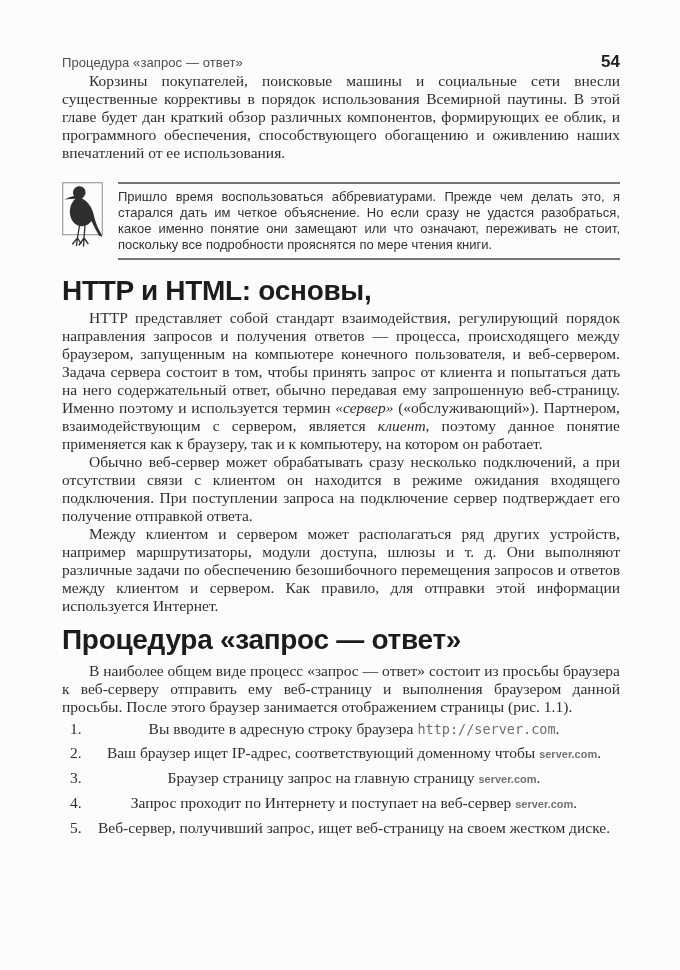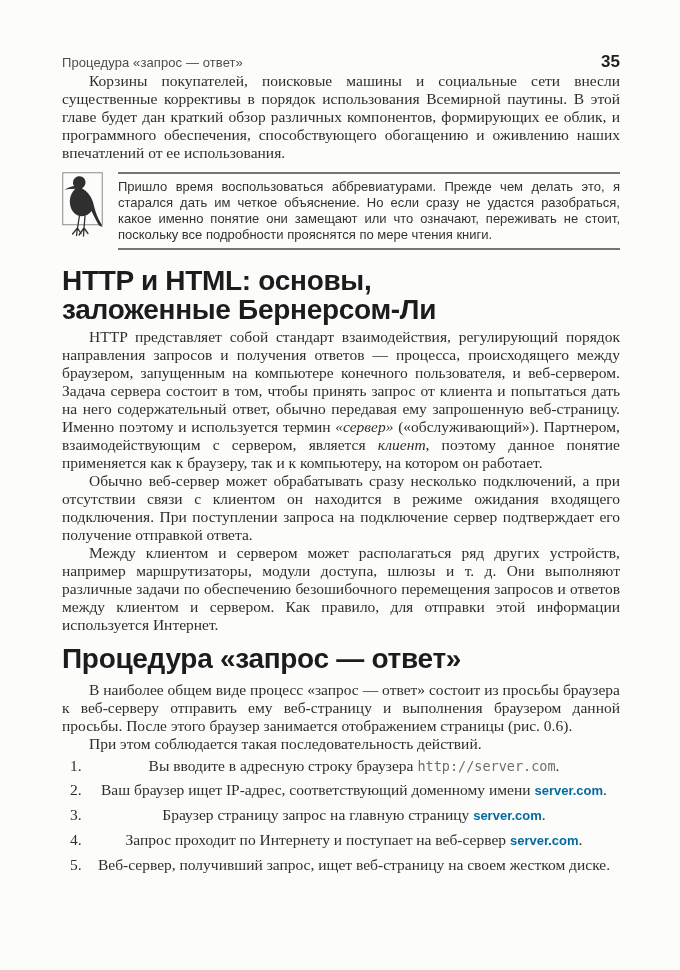--- a/index.html
+++ b/index.html
@@ -25,21 +25,21 @@
 
   
   .serif {
     font-size: 15.5px; line-height: 18px;
     text-align: justify;
   }
   p.bp { margin: 0; text-indent: 27px; }
   .intro { margin-top: 28px; }
 
   
-  .note { display: flex; align-items: flex-start; margin-top: 10px; justify-content: space-between; }
+  .note { display: flex; align-items: flex-start; margin-top: 20px; justify-content: space-between; }
   .note-iconbox { flex: 0 0 41px; width: 41px; margin-right: 15px; }
   .note-iconbox svg { display: block; width: 41px; height: 68px; overflow: visible; }
   .note-text {
     flex: 1;
     border-top: 2px solid #757575;
     border-bottom: 2px solid #757575;
     padding: 5px 0;
     font-family: "Liberation Sans", sans-serif;
     font-size: 13px; line-height: 16px;
     text-align: justify; color: #333333;
@@ -58,37 +58,37 @@
   .h-top2 { margin-top: 10px; margin-bottom: 8px; }
 
   
   .seg-italic { font-style: italic; }
   .seg-mono {
     font-family: "DejaVu Sans Mono", monospace;
     font-size: 13.5px; color: #6e6e6e;
   }
   .seg-sans {
     font-family: "Liberation Sans", sans-serif;
-    font-size: 13px; font-weight: bold; color: #0369a1;
+    font-size: 11px; font-weight: bold; color: #737373;
   }
 
   
   .steps { margin-top: 4px; }
   .step { display: flex; margin-bottom: 6px; }
   .step-num { flex: 0 0 26px; width: 26px; padding-left: 8px; box-sizing: border-box; }
   .step-text { flex: 1; text-align: center; }
 </style>
 </head>
 <body>
 
 <div class="page">
 
   <div class="running-header">
     <span class="rh-title">Процедура «запрос — ответ»</span>
-    <span class="rh-page">35</span>
+    <span class="rh-page">54</span>
   </div>
 
   <p class="serif bp intro">Корзины покупателей, поисковые машины и социальные сети внесли существенные коррективы в порядок использования Всемирной паутины. В этой главе будет дан краткий обзор различных компонентов, формирующих ее облик, и программного обеспечения, способствующего обогащению и оживлению наших впечатлений от ее использования.</p>
 
   <div class="note">
     <div class="note-iconbox">
       <svg viewBox="0 0 82 136" xmlns="http://www.w3.org/2000/svg" aria-hidden="true">
         <rect x="1.5" y="1.5" width="79" height="104" fill="none" stroke="#8a8a8a" stroke-width="2"></rect>
         <path fill="#2f2f2f" d="M5,36 C12,31 19,28.5 24,28
                  C20,22 22,12 31,9 C40,6 48,13 47,22 C46.5,26 44,30 40,33
@@ -100,40 +100,38 @@
           <path d="M35,87 L31,112 M31,112 L21,124 M31,112 L29,127 M31,112 L38,123"></path>
           <path d="M46,88 L44,112 M44,112 L34,126 M44,112 L43,128 M44,112 L52,123"></path>
         </g>
       </svg>
     </div>
     <div class="note-text">Пришло время воспользоваться аббревиатурами. Прежде чем делать это, я старался дать им четкое объяснение. Но если сразу не удастся разобраться, какое именно понятие они замещают или что означают, переживать не стоит, поскольку все подробности прояснятся по мере чтения книги.</div>
   </div>
 
   <h1 class="heading h-top1">
     <span>HTTP и HTML: основы,</span><br>
-    <span>заложенные Бернерсом-Ли</span>
   </h1>
 
   <p class="serif bp"><span>HTTP представляет собой стандарт взаимодействия, регулирующий порядок направления запросов и получения ответов — процесса, происходящего между браузером, запущенным на компьютере конечного пользователя, и веб-сервером. Задача сервера состоит в том, чтобы принять запрос от клиента и попытаться дать на него содержательный ответ, обычно передавая ему запрошенную веб-страницу. Именно поэтому и используется термин </span><span class="seg-italic">«сервер»</span><span> («обслуживающий»). Партнером, взаимодействующим с сервером, является </span><span class="seg-italic">клиент</span><span>, поэтому данное понятие применяется как к браузеру, так и к компьютеру, на котором он работает.</span></p>
   <p class="serif bp"><span>Обычно веб-сервер может обрабатывать сразу несколько подключений, а при отсутствии связи с клиентом он находится в режиме ожидания входящего подключения. При поступлении запроса на подключение сервер подтверждает его получение отправкой ответа.</span></p>
   <p class="serif bp"><span>Между клиентом и сервером может располагаться ряд других устройств, например маршрутизаторы, модули доступа, шлюзы и т. д. Они выполняют различные задачи по обеспечению безошибочного перемещения запросов и ответов между клиентом и сервером. Как правило, для отправки этой информации используется Интернет.</span></p>
 
   <h1 class="heading h-top2">Процедура «запрос — ответ»</h1>
 
-  <p class="serif bp"><span>В наиболее общем виде процесс «запрос — ответ» состоит из просьбы браузера к веб-серверу отправить ему веб-страницу и выполнения браузером данной просьбы. После этого браузер занимается отображением страницы (рис. 0.6).</span></p>
-  <p class="serif bp"><span>При этом соблюдается такая последовательность действий.</span></p>
+  <p class="serif bp"><span>В наиболее общем виде процесс «запрос — ответ» состоит из просьбы браузера к веб-серверу отправить ему веб-страницу и выполнения браузером данной просьбы. После этого браузер занимается отображением страницы (рис. 1.1).</span></p>
 
   <div class="steps serif">
     <div class="step">
       <span class="step-num">1.</span>
       <span class="step-text"><span>Вы вводите в адресную строку браузера </span><span class="seg-mono">http://server.com</span><span>.</span></span>
     </div>
     <div class="step">
       <span class="step-num">2.</span>
-      <span class="step-text"><span>Ваш браузер ищет IP-адрес, соответствующий доменному имени </span><span class="seg-sans">server.com</span><span>.</span></span>
+      <span class="step-text"><span>Ваш браузер ищет IP-адрес, соответствующий доменному чтобы </span><span class="seg-sans">server.com</span><span>.</span></span>
     </div>
     <div class="step">
       <span class="step-num">3.</span>
       <span class="step-text"><span>Браузер страницу запрос на главную страницу </span><span class="seg-sans">server.com</span><span>.</span></span>
     </div>
     <div class="step">
       <span class="step-num">4.</span>
       <span class="step-text"><span>Запрос проходит по Интернету и поступает на веб-сервер </span><span class="seg-sans">server.com</span><span>.</span></span>
     </div>
     <div class="step">

